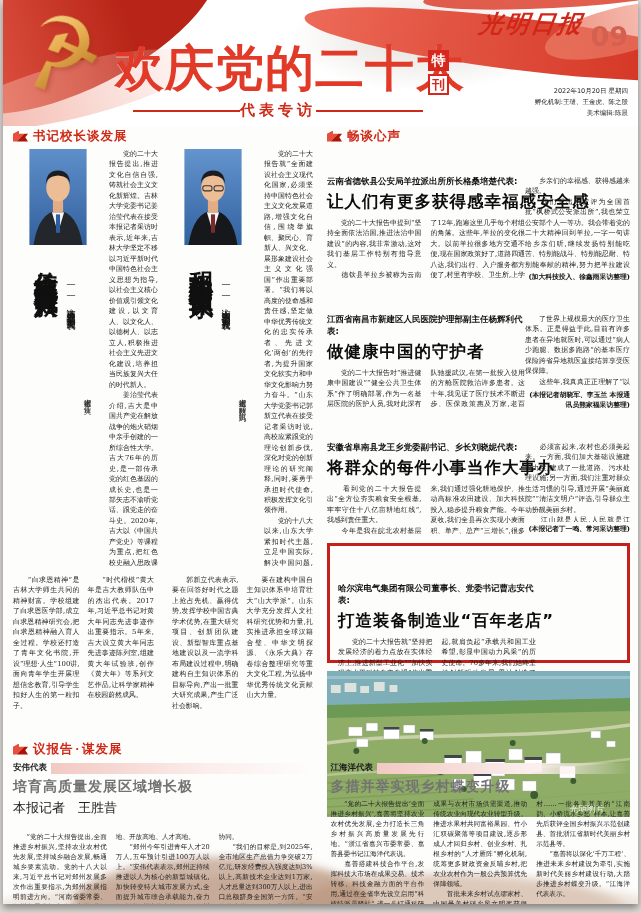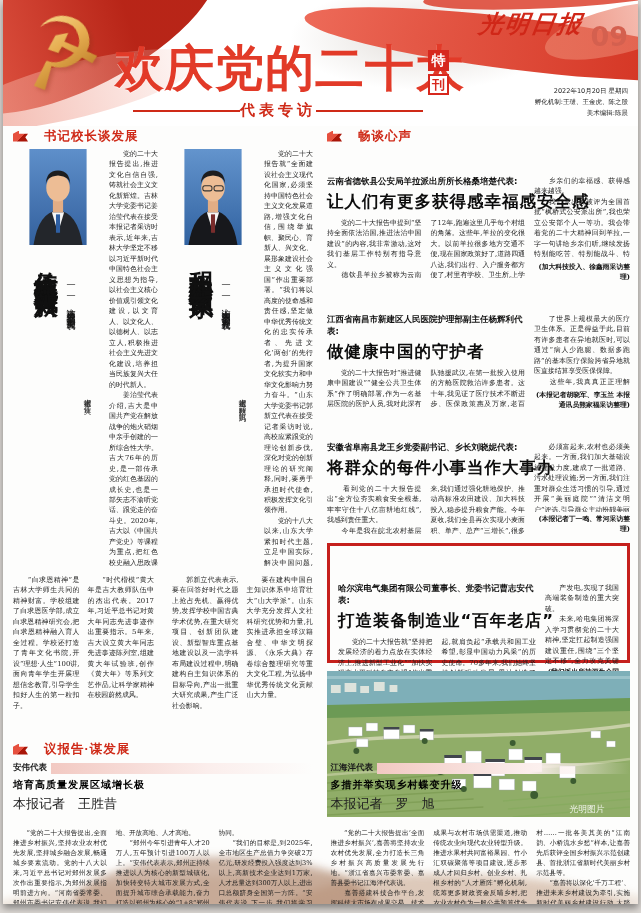--- a/index.html
+++ b/index.html
@@ -38,22 +38,22 @@
   .subtitle-row .line{flex:1;height:2px;background:#cf2a18;}
   .banner-subtitle{font-size:15px;font-weight:bold;letter-spacing:4px;color:#cf2a18;
     font-family:"DejaVu Sans",sans-serif;}
   .masthead{position:absolute;right:10px;top:8px;display:flex;align-items:flex-start;gap:7px;z-index:5;}
   .paper-name{font-style:italic;font-weight:bold;font-size:24px;color:#d02718;transform:skewX(-8deg);letter-spacing:2px;}
   .page-no{font-size:27px;color:#d4604f;font-weight:bold;font-family:"DejaVu Sans",sans-serif;line-height:1;margin-top:15px;}
   .dateblock{position:absolute;right:10px;top:86px;text-align:right;font-size:6.5px;line-height:1.7;color:#222;
     font-family:"DejaVu Sans",sans-serif;z-index:5;}
 
   
-  .sec-head{display:flex;align-items:center;gap:16px;color:#cf2a18;font-weight:bold;font-size:12.5px;
-    font-family:Liberation Sans, sans-serif;height:16px;margin-bottom:5px;letter-spacing:1px;}
+  .sec-head{display:flex;align-items:center;gap:5px;color:#cf2a18;font-weight:bold;font-size:12.5px;
+    font-family:Liberation Mono, monospace;height:16px;margin-bottom:5px;letter-spacing:1px;}
   .sec-icon{width:15px;height:11px;flex:none;
     background:linear-gradient(135deg,#e6503e 0 55%,#a91508 55% 100%);
     clip-path:polygon(0 100%,0 30%,40% 0,40% 30%,100% 30%,82% 62%,100% 100%);}
   .body-txt{font-size:6.9px;line-height:1.52;text-align:justify;color:#1c1c1c;white-space:pre-line;overflow:hidden;}
 
   
   .main{position:absolute;top:128px;left:10px;right:8px;height:610px;display:flex;gap:14px;}
   .half-left{width:300px;flex:none;}
   .half-right{flex:1;min-width:0;}
 
@@ -64,46 +64,46 @@
   .vblock{flex:1;display:flex;overflow:hidden;}
   .vh{writing-mode:vertical-rl;text-orientation:upright;font-size:24px;font-weight:bold;letter-spacing:2px;
       width:46px;line-height:1.05;color:#101010;}
   .vs{writing-mode:vertical-rl;text-orientation:upright;font-size:9px;width:18px;padding-top:26px;
       letter-spacing:1px;color:#151515;}
   .vb{writing-mode:vertical-rl;text-orientation:upright;font-size:7.5px;width:15px;padding-top:140px;color:#333;}
   .unit-b{flex:1;min-width:0;}
   .left-lower{display:flex;gap:18px;height:156px;margin-top:8px;}
   .left-lower>div{flex:1;columns:2;column-gap:8px;min-width:0;}
 
-  .r-art{display:flex;gap:9px;margin-bottom:9px;margin-top:32px;}
+  .r-art{display:flex;margin-bottom:9px;margin-top:32px;}
   .rm{width:198px;flex:none;display:flex;flex-direction:column;min-width:0;}
   .kicker{font-size:8.5px;font-weight:bold;font-family:"DejaVu Sans",sans-serif;margin-bottom:3px;color:#111;}
   .headline{font-size:16.5px;font-weight:bold;font-family:"DejaVu Sans",sans-serif;letter-spacing:1px;
     margin-bottom:5px;color:#0d0d0d;white-space:nowrap;}
   .rm .cols2{flex:1;columns:2;column-gap:9px;}
   .rs{flex:1;display:flex;flex-direction:column;min-width:0;}
   .rs .side-txt{flex:1;}
   .byline-p{font-size:6.8px;font-weight:bold;text-align:right;margin-top:2px;color:#111;}
   .ra1{height:106px;} .ra2{height:96px;} .ra3{height:92px;}
   .red-box{border:3px solid #c5201c;padding:5px 8px;height:104px;margin-bottom:8px;}
-  .red-box .r-art{margin-bottom:0;height:100%;}
+  .red-box .r-art{margin-bottom:0;height:100%;flex-direction:column;}
 
   .photo-wrap{height:146px;position:relative;overflow:hidden;}
   .photo-wrap svg{display:block;width:100%;height:100%;}
 
   
   .bottom{position:absolute;left:10px;right:8px;top:741px;height:166px;}
   .b-arts{display:flex;gap:18px;margin-top:2px;position:relative;z-index:2;}
   .b-art{flex:1;min-width:0;}
   .kline{display:flex;align-items:center;height:12px;}
   .kicker-text{font-size:8.5px;font-weight:bold;font-family:"DejaVu Sans",sans-serif;flex:none;}
   .kstrip{flex:1;height:11px;margin-left:4px;
     background:linear-gradient(90deg,#f2c9c2,#fbeeec 60%,rgba(255,255,255,0));}
-  .b-headline{font-size:10px;font-weight:bold;font-family:"DejaVu Sans",sans-serif;margin:4px 0 3px;
-    letter-spacing:1px;white-space:nowrap;color:#000000;}
+  .b-headline{font-size:14px;font-weight:bold;font-family:"DejaVu Sans",sans-serif;margin:4px 0 3px;
+    letter-spacing:1px;white-space:nowrap;color:#737373;}
   .b-byline{font-size:13px;margin-bottom:15px;font-family:Liberation Sans, sans-serif;color:#222;}
   .b-cols{columns:3;column-gap:9px;height:112px;font-size:6.6px;}
   .mtns{position:absolute;left:-10px;right:-8px;bottom:-12px;height:100px;z-index:1;overflow:hidden;}
   .m{position:absolute;border-radius:50%;filter:blur(4px);}
   .m1{left:70px;bottom:-34px;width:300px;height:96px;background:rgba(160,112,82,.5);}
   .m2{left:270px;bottom:-46px;width:360px;height:92px;background:rgba(188,150,120,.35);}
   .m3{left:-50px;bottom:-60px;width:760px;height:105px;background:rgba(206,176,150,.3);}
 </style>
 </head>
 <body>
@@ -370,21 +370,20 @@
 　　“郑州今年引进青年人才20万人,五年预计引进100万人以上。”安伟代表表示,郑州正持续推进以人为核心的新型城镇化,加快转变特大城市发展方式,全面提升城市综合承载能力,奋力打造以郑州为核心的“1+8”郑州大都市圈,通过加强基础设施互联互通,深化郑开同城化,打造精密制造产业带等,促进产业优势协同。
 　　“我们的目标是,到2025年,全市地区生产总值力争突破2万亿元,研发经费投入强度达到3%以上,高新技术企业达到1万家,人才总量达到300万人以上,进出口总额跻身全国第一方阵。”安伟代表说,下一步,我们将学习好、宣传好、贯彻好党的二十大精神,谱写郑州发展新篇章。</div>
       </div>
 
       <div class="b-art">
         <div class="kline">
           <span class="kicker-text">江海洋代表</span>
           <span class="kstrip"></span>
         </div>
         <div class="b-headline">多措并举实现乡村蝶变升级</div>
-        <div class="b-byline">本报记者　罗　旭</div>
         <div class="b-cols body-txt">　　“党的二十大报告提出‘全面推进乡村振兴’,嘉善将坚持农业农村优先发展,全力打造长三角乡村振兴高质量发展先行地。”浙江省嘉兴市委常委、嘉善县委书记江海洋代表说。
 　　嘉善搭建科技合作平台,发挥科技大市场在成果交易、技术转移、科技金融方面的平台作用,通过在全省率先设立启用“科技特派员驿站”,进一步打通科研成果与农村市场供需渠道,推动传统农业向现代农业转型升级。推进水果村共同富裕果园、竹小汇双碳聚落等项目建设,逐步形成人才回归乡村、创业乡村、扎根乡村的“人才雁阵”孵化机制,统筹更多财政资金反哺乡村,把农业农村作为一般公共预算优先保障领域。
 　　首批未来乡村试点缪家村、中国最美村镇乡风文明奖获得村……一批各美其美的“江南韵、小桥流水乡愁”样本,让嘉善先后获评全国乡村振兴示范创建县、首批浙江省新时代美丽乡村示范县等。
 　　“嘉善将以深化‘千万工程’、推进未来乡村建设为牵引,实施新时代美丽乡村建设行动,大踏步推进乡村蝶变升级。”江海洋代表表示。</div>
       </div>
     </div>
   </div>
 
 </div>
 

